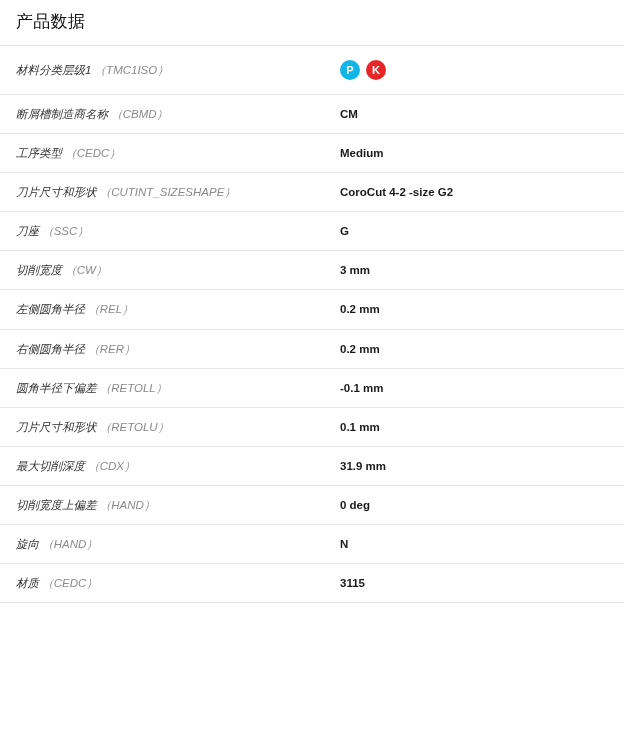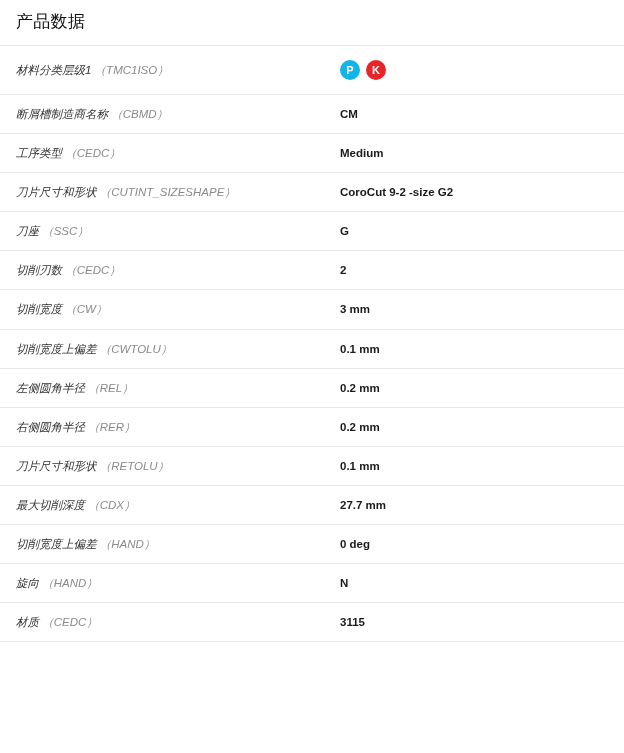--- a/index.html
+++ b/index.html
@@ -105,53 +105,49 @@
         <tr class="spec-row">
           <td class="spec-label"><span>断屑槽制造商名称</span> <span class="code">（CBMD）</span></td>
           <td class="spec-value">CM</td>
         </tr>
         <tr class="spec-row">
           <td class="spec-label"><span>工序类型</span> <span class="code">（CEDC）</span></td>
           <td class="spec-value">Medium</td>
         </tr>
         <tr class="spec-row">
           <td class="spec-label"><span>刀片尺寸和形状</span> <span class="code">（CUTINT_SIZESHAPE）</span></td>
-          <td class="spec-value">CoroCut 9-2 -size G2</td>
+          <td class="spec-value">CoroCut 4-2 -size G2</td>
         </tr>
         <tr class="spec-row">
           <td class="spec-label"><span>刀座</span> <span class="code">（SSC）</span></td>
           <td class="spec-value">G</td>
         </tr>
         <tr class="spec-row">
-          <td class="spec-label"><span>切削刃数</span> <span class="code">（CEDC）</span></td>
-          <td class="spec-value">2</td>
-        </tr>
-        <tr class="spec-row">
           <td class="spec-label"><span>切削宽度</span> <span class="code">（CW）</span></td>
           <td class="spec-value">3 mm</td>
-        </tr>
-        <tr class="spec-row">
-          <td class="spec-label"><span>切削宽度上偏差</span> <span class="code">（CWTOLU）</span></td>
-          <td class="spec-value">0.1 mm</td>
         </tr>
         <tr class="spec-row">
           <td class="spec-label"><span>左侧圆角半径</span> <span class="code">（REL）</span></td>
           <td class="spec-value">0.2 mm</td>
         </tr>
         <tr class="spec-row">
           <td class="spec-label"><span>右侧圆角半径</span> <span class="code">（RER）</span></td>
           <td class="spec-value">0.2 mm</td>
         </tr>
         <tr class="spec-row">
+          <td class="spec-label"><span>圆角半径下偏差</span> <span class="code">（RETOLL）</span></td>
+          <td class="spec-value">-0.1 mm</td>
+        </tr>
+        <tr class="spec-row">
           <td class="spec-label"><span>刀片尺寸和形状</span> <span class="code">（RETOLU）</span></td>
           <td class="spec-value">0.1 mm</td>
         </tr>
         <tr class="spec-row">
           <td class="spec-label"><span>最大切削深度</span> <span class="code">（CDX）</span></td>
-          <td class="spec-value">27.7 mm</td>
+          <td class="spec-value">31.9 mm</td>
         </tr>
         <tr class="spec-row">
           <td class="spec-label"><span>切削宽度上偏差</span> <span class="code">（HAND）</span></td>
           <td class="spec-value">0 deg</td>
         </tr>
         <tr class="spec-row">
           <td class="spec-label"><span>旋向</span> <span class="code">（HAND）</span></td>
           <td class="spec-value">N</td>
         </tr>
         <tr class="spec-row">

